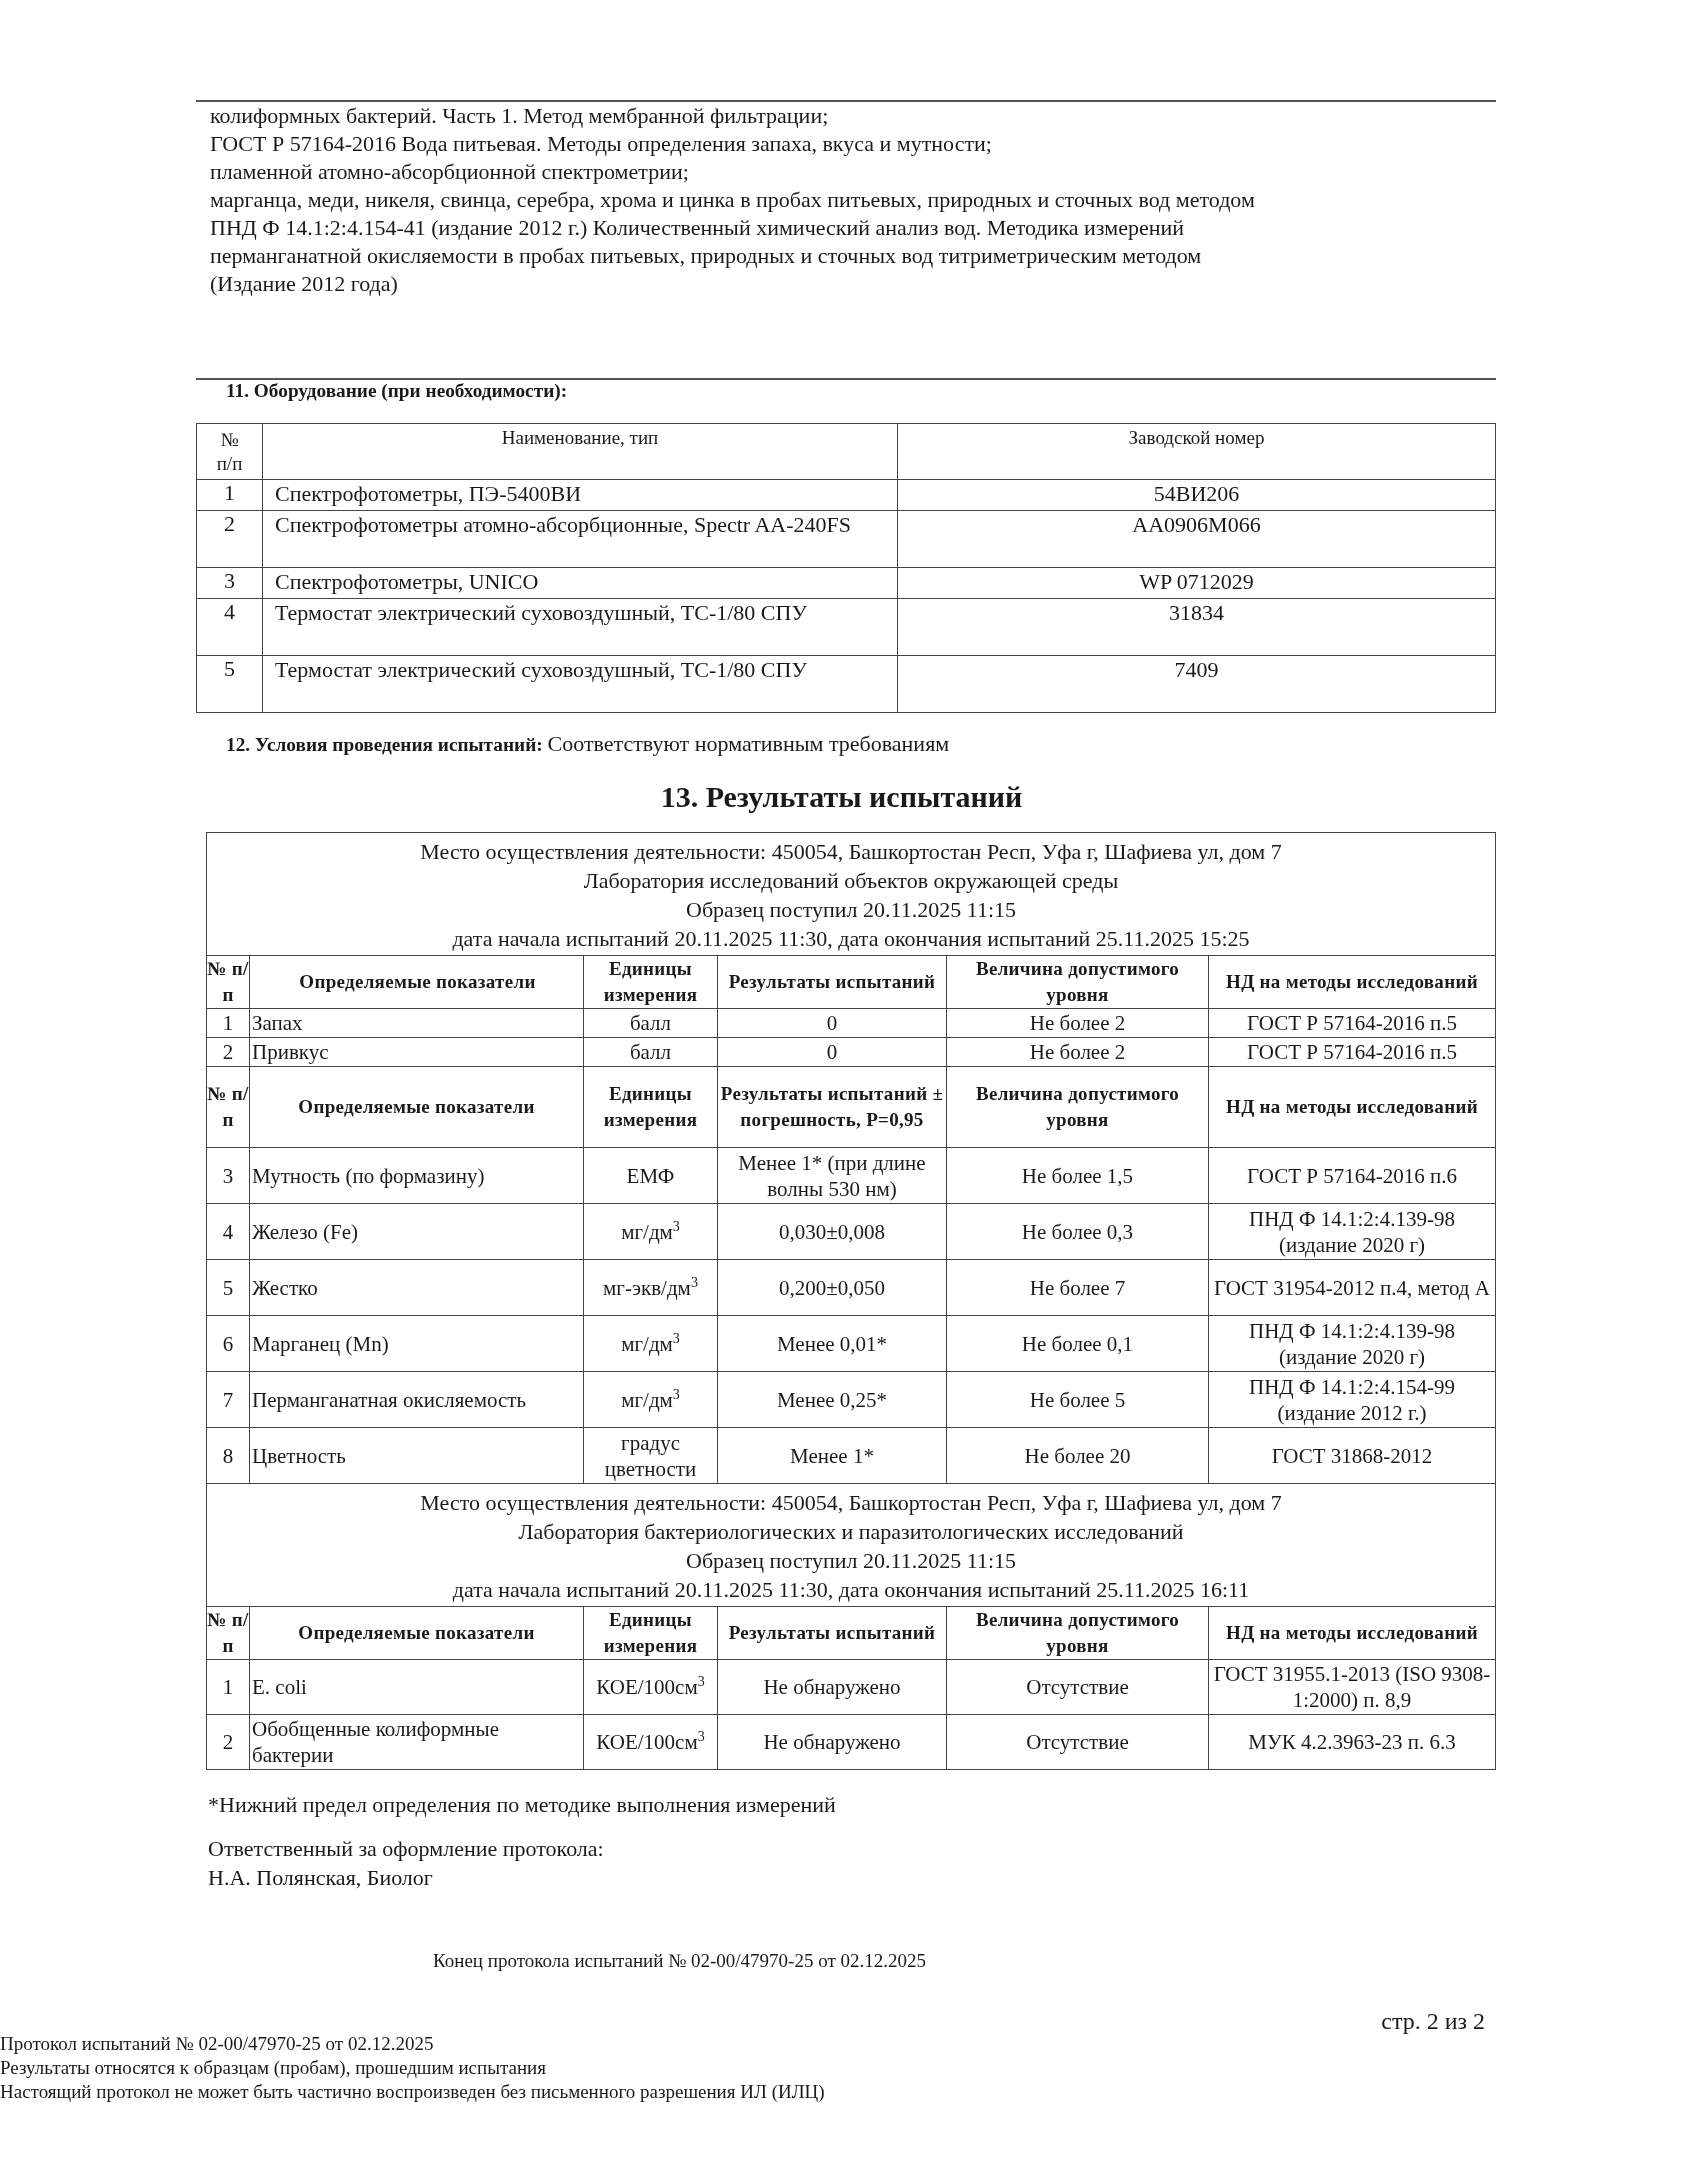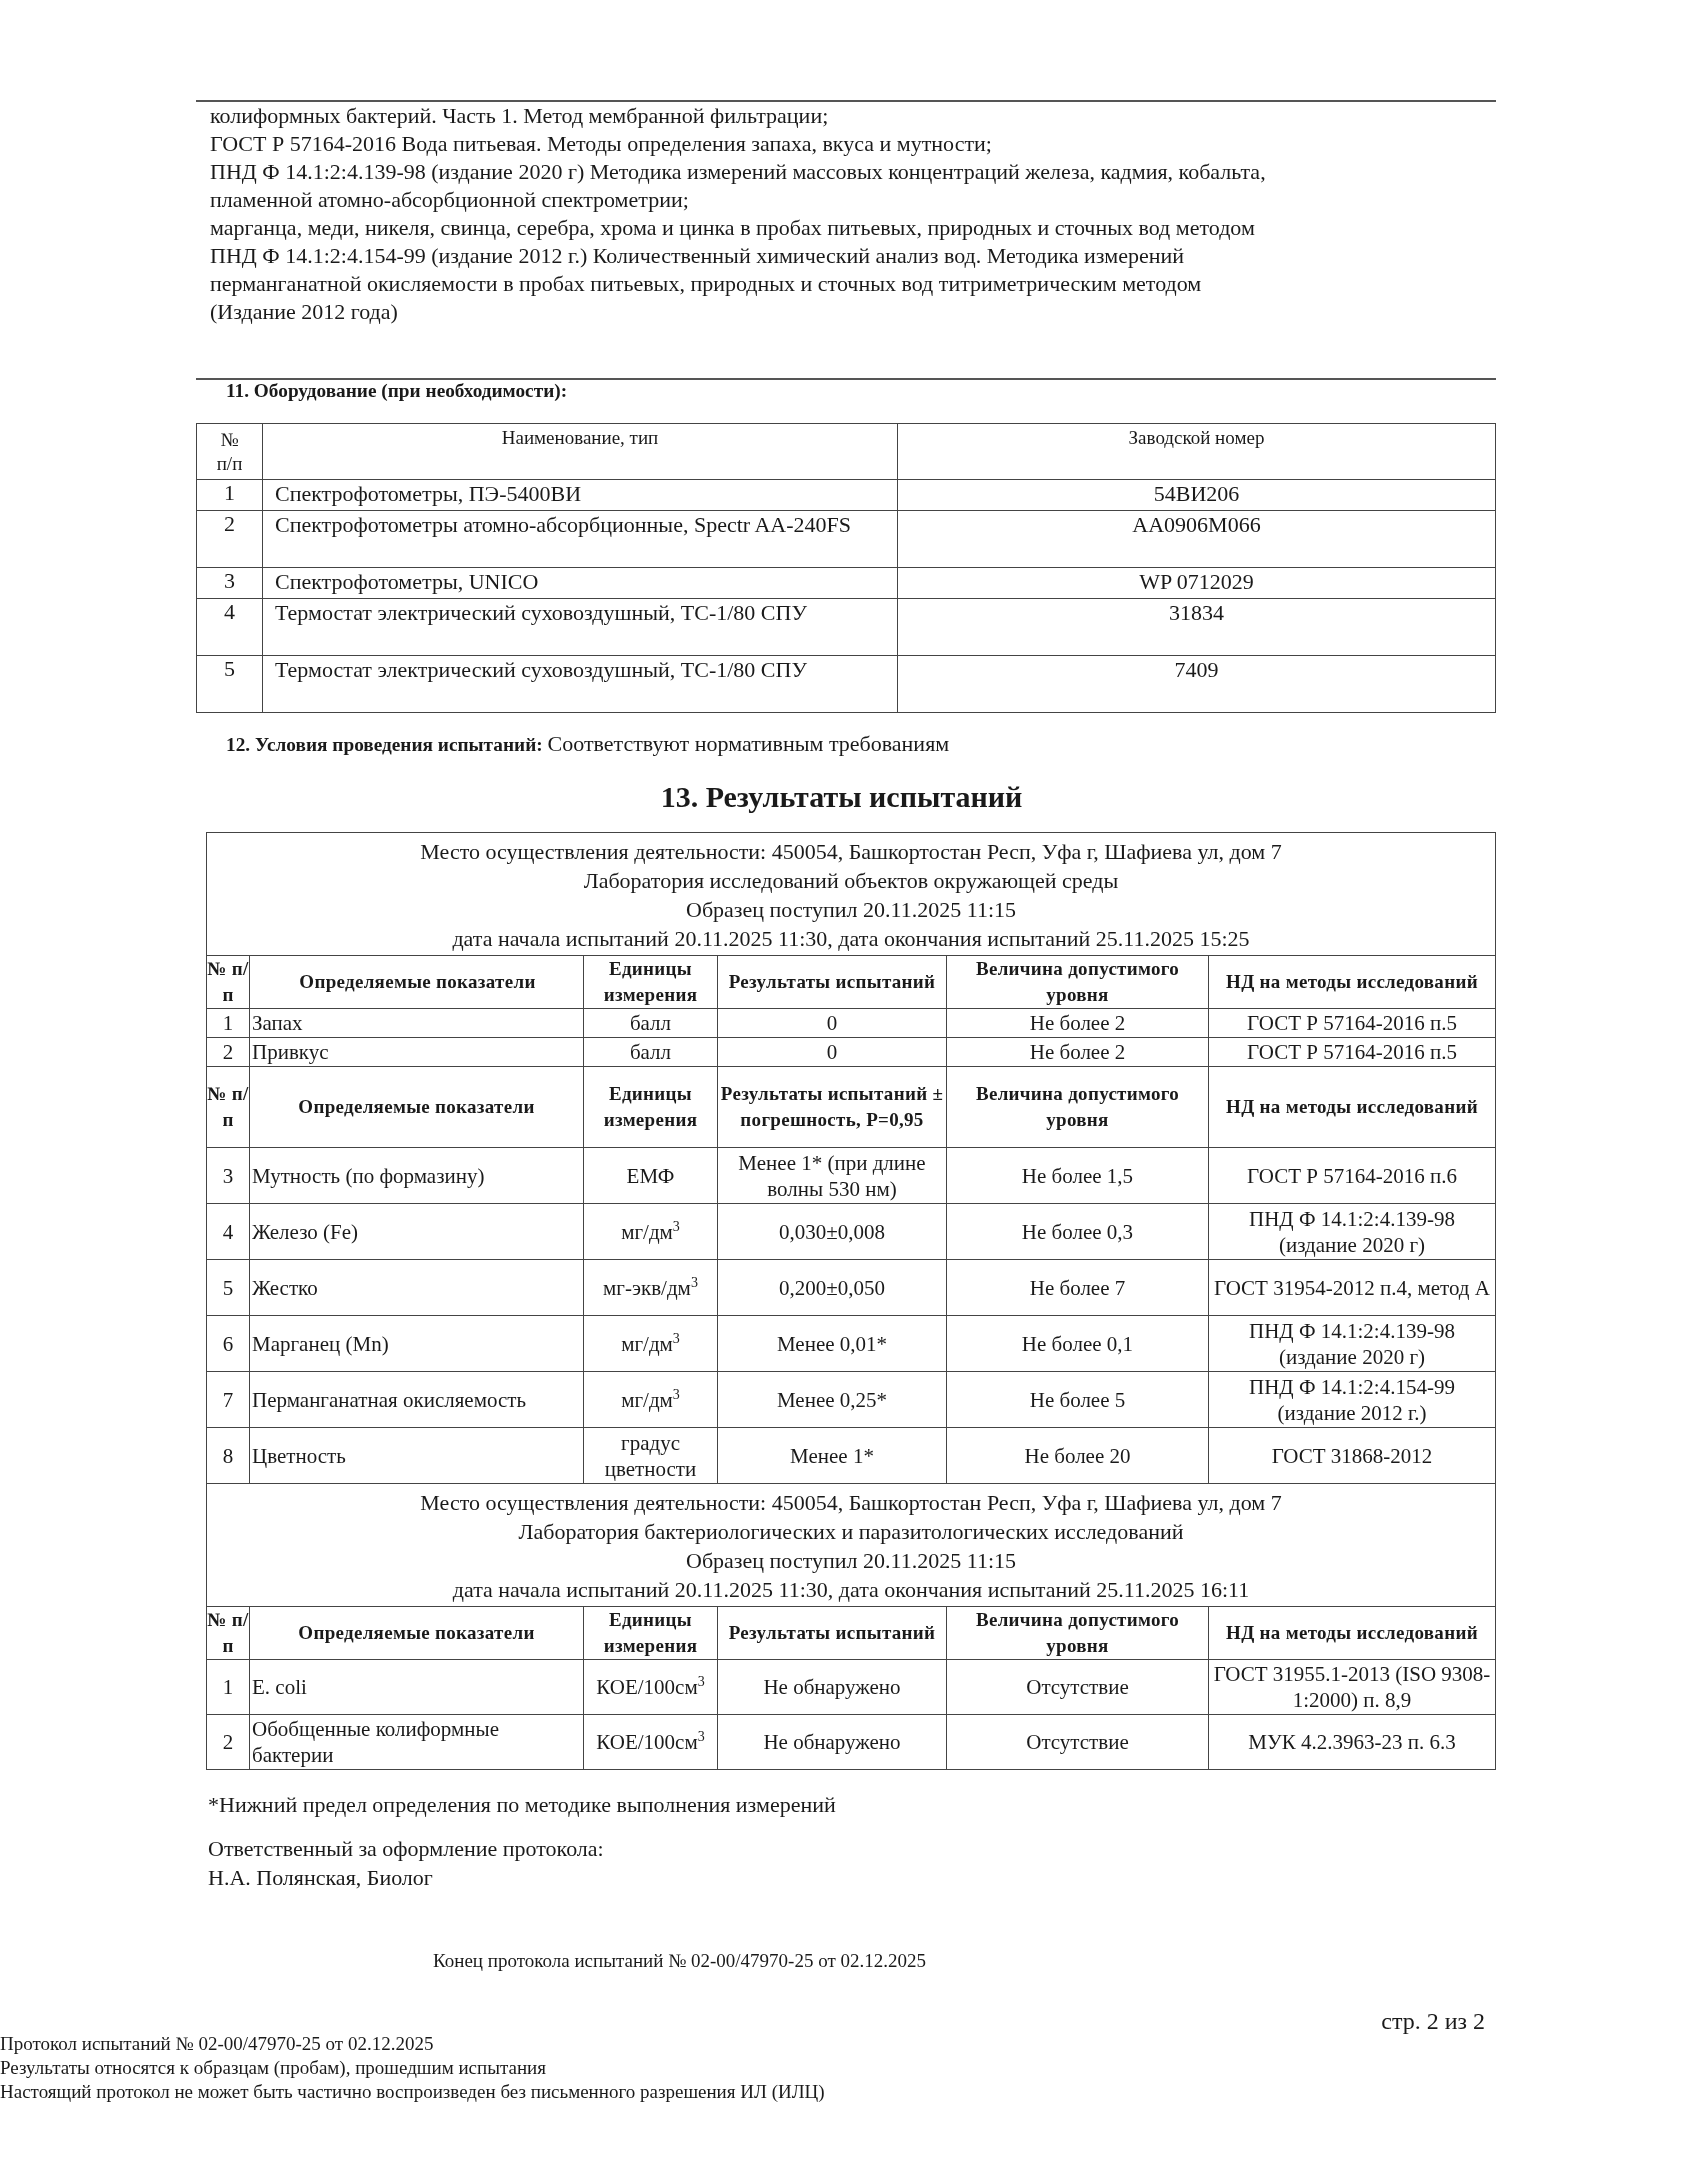--- a/index.html
+++ b/index.html
@@ -50,24 +50,23 @@
   #footer { left: 0; width: 1370px; top: 2032px; font-size: 19px; line-height: 24px; }
 </style>
 </head>
 <body>
 
 <div class="hr" style="left:196px; top:100px; width:1300px;"></div>
 
 <div id="refs" class="abs">
   <div>колиформных бактерий. Часть 1. Метод мембранной фильтрации;</div>
   <div>ГОСТ Р 57164-2016 Вода питьевая. Методы определения запаха, вкуса и мутности;</div>
-  <div>ПНД Ф 14.1:2:4.139-98 (издание 2020 г) Методика измерений массовых концентраций железа, кадмия, кобальта,</div>
   <div>пламенной атомно-абсорбционной спектрометрии;</div>
   <div>марганца, меди, никеля, свинца, серебра, хрома и цинка в пробах питьевых, природных и сточных вод методом</div>
-  <div>ПНД Ф 14.1:2:4.154-99 (издание 2012 г.) Количественный химический анализ вод. Методика измерений</div>
+  <div>ПНД Ф 14.1:2:4.154-41 (издание 2012 г.) Количественный химический анализ вод. Методика измерений</div>
   <div>перманганатной окисляемости в пробах питьевых, природных и сточных вод титриметрическим методом</div>
   <div>(Издание 2012 года)</div>
 </div>
 
 <div class="hr" style="left:196px; top:378px; width:1300px;"></div>
 
 <div class="abs sec-heading" style="left:226px; top:380px;">
   <b>11. Оборудование (при необходимости):</b>
 </div>
 

